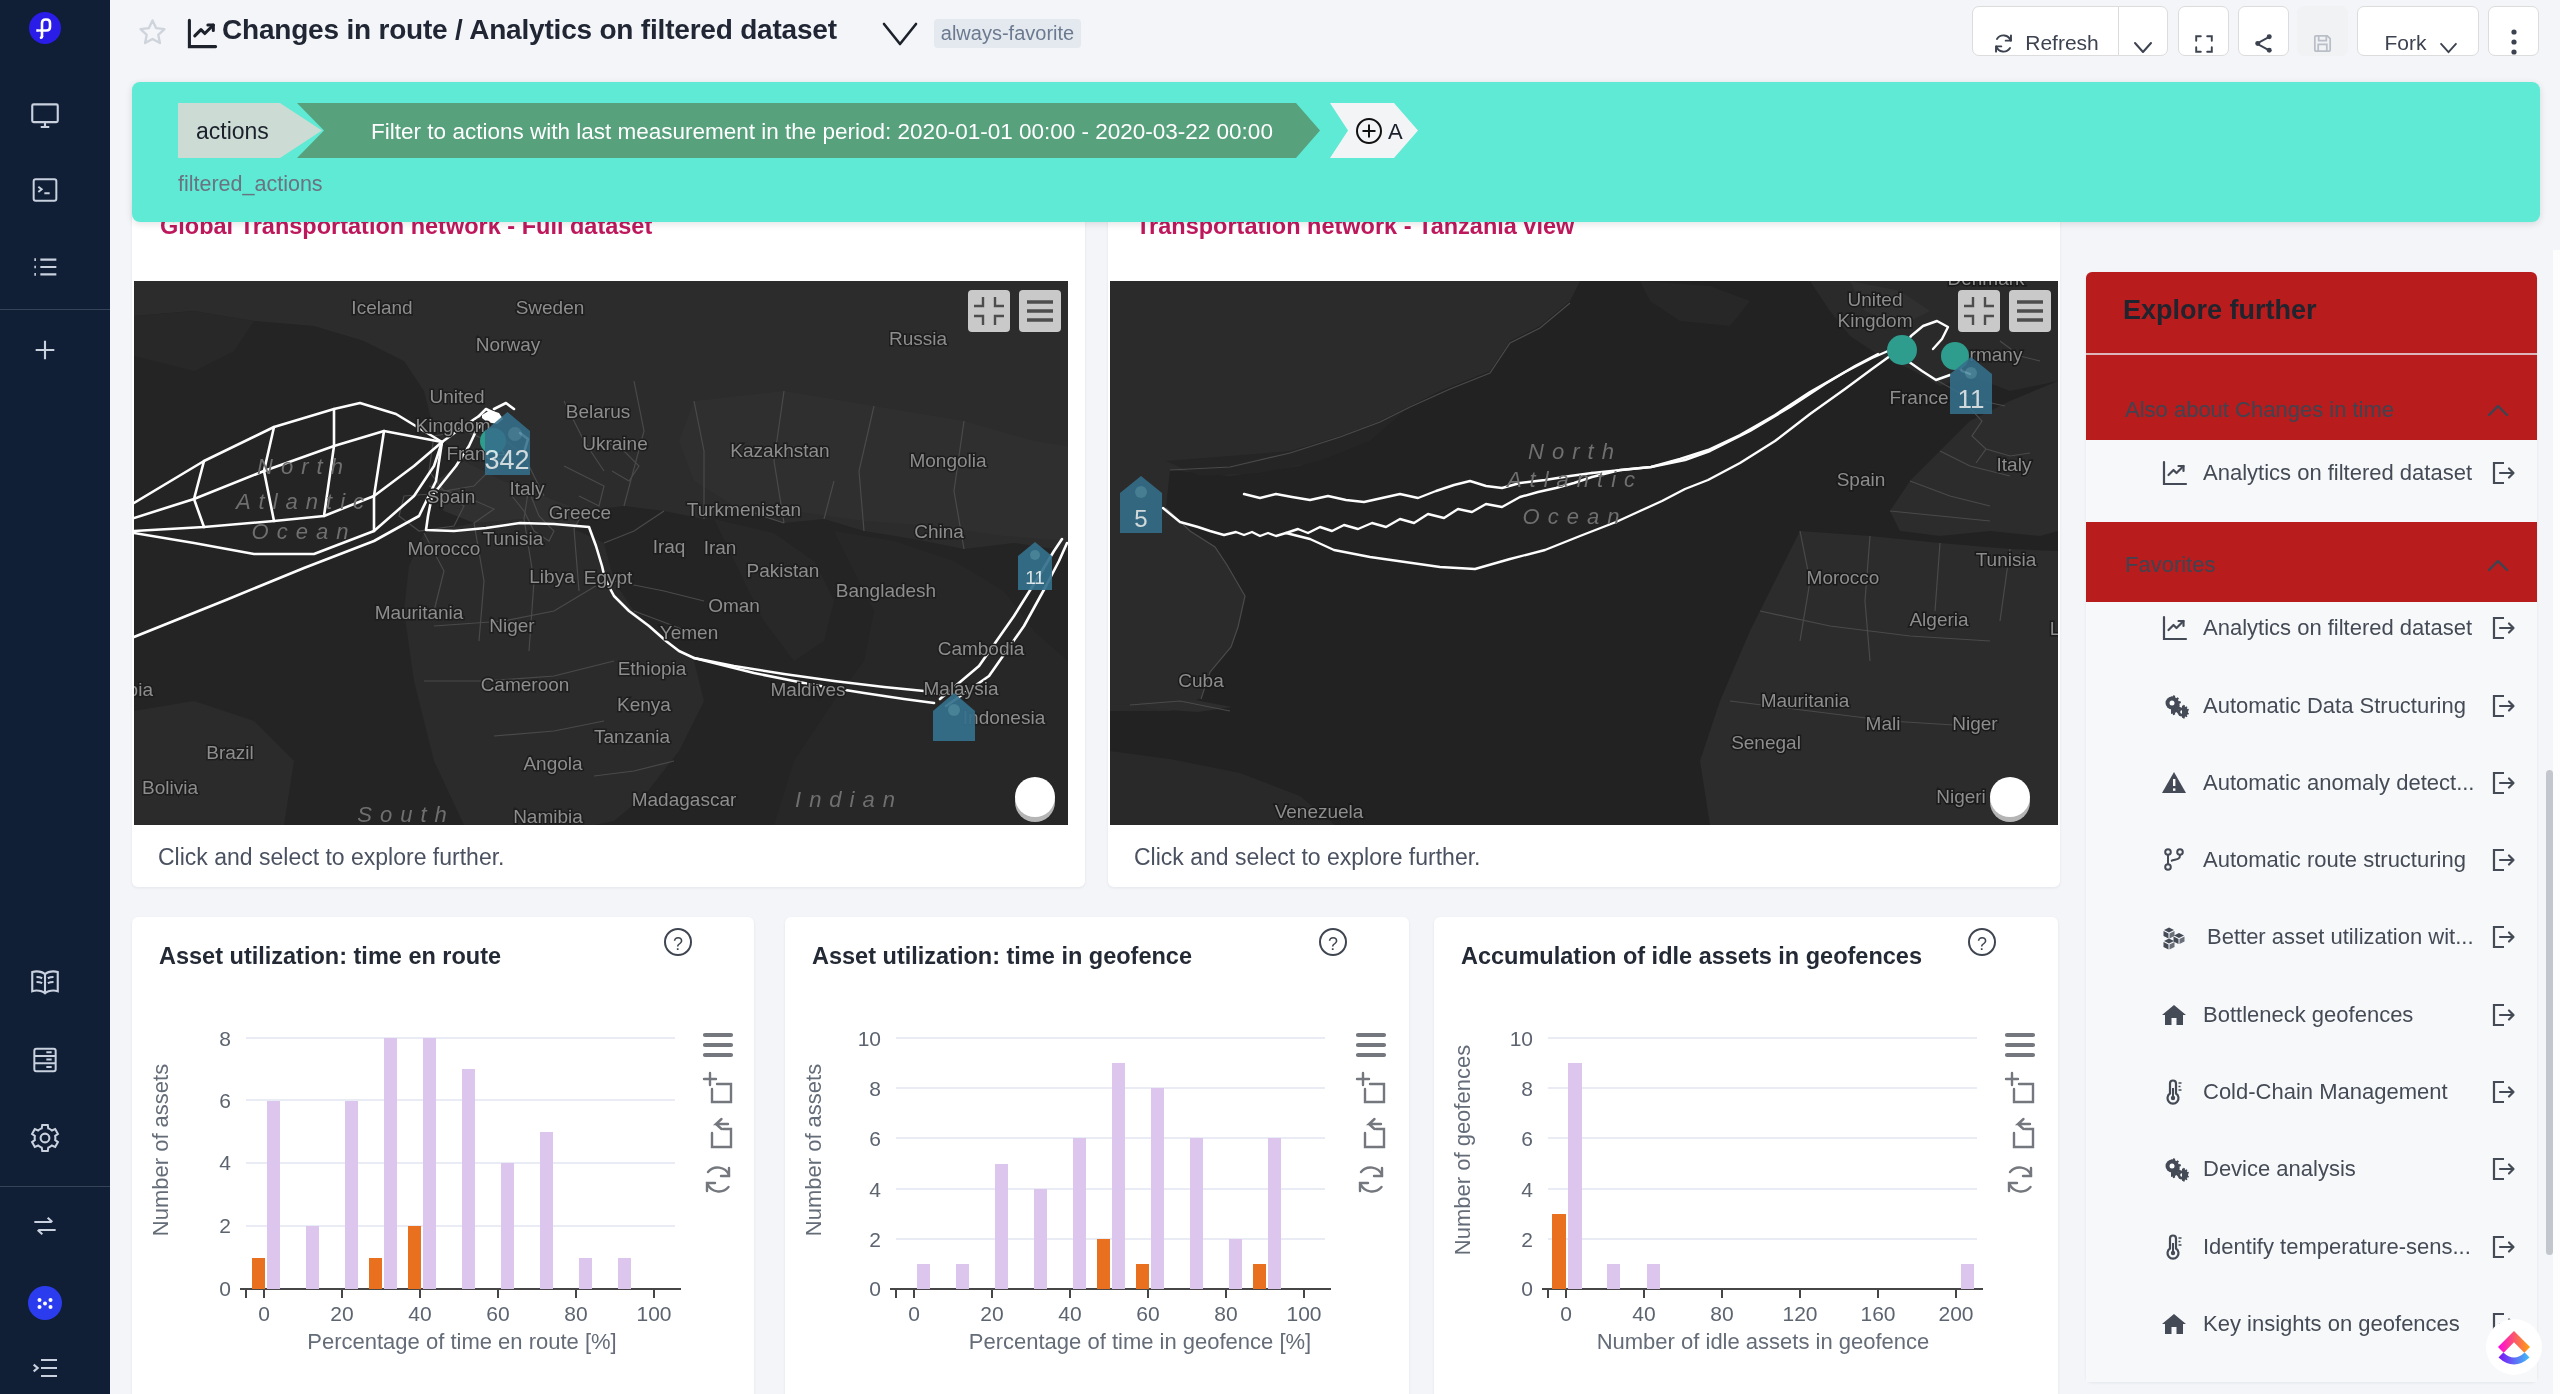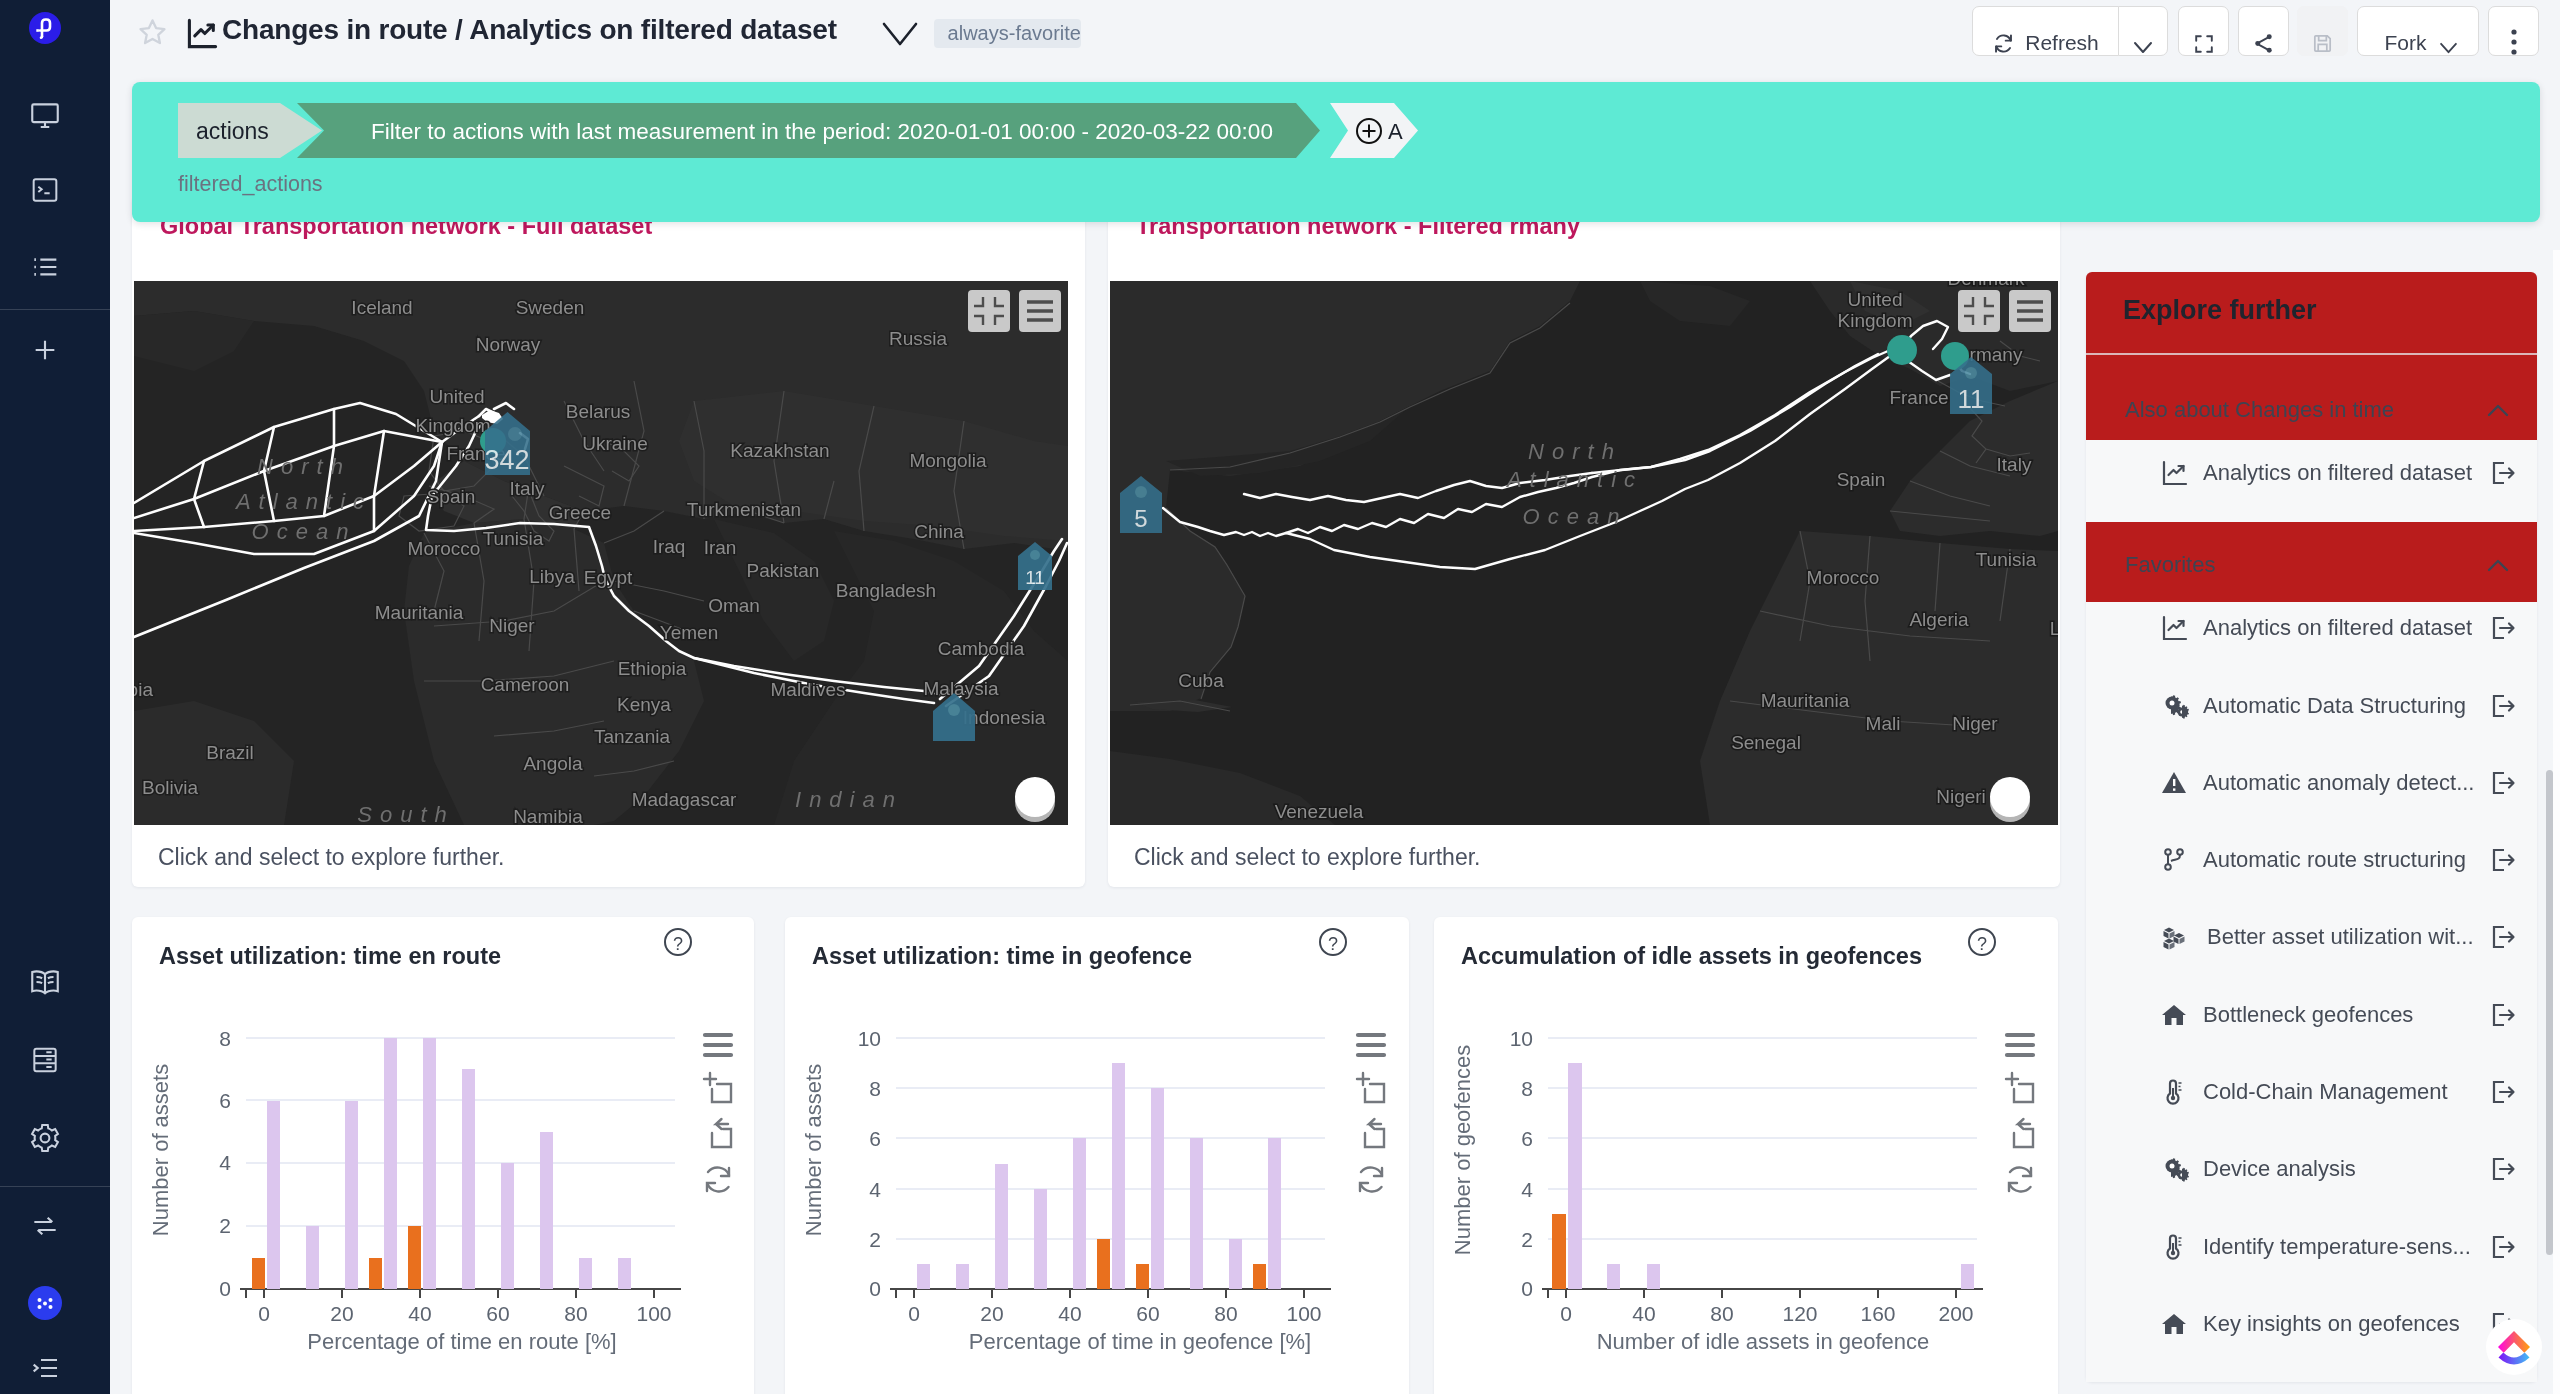--- a/index.html
+++ b/index.html
@@ -6,21 +6,21 @@
 html,body { width:2560px; height:1394px; overflow:hidden; }
 body { font-family:"Liberation Sans", sans-serif; background:#f3f5f8; position:relative; }
 .abs { position:absolute; }
 .card { position:absolute; background:#fff; border-radius:6px; box-shadow:0 1px 3px rgba(20,30,50,.07); }
 
 #sidebar { position:absolute; left:0; top:0; width:110px; height:1394px; background:#101e36; z-index:50; }
 #sidebar .icn { position:absolute; left:45px; transform:translate(-50%,-50%); }
 #sidebar .div { position:absolute; left:0; width:110px; height:1px; background:rgba(255,255,255,.16); }
 
 #hdr-title { position:absolute; left:222px; top:14px; font-size:28px; font-weight:700; color:#202634; letter-spacing:-0.2px; z-index:10;}
-.tag { position:absolute; left:934px; top:19px; width:147px; height:29px; background:#e4e9ef; border-radius:4px; color:#6b7a90; font-size:20px; line-height:29px; text-align:right; z-index:10;}
+.tag { position:absolute; left:934px; top:19px; width:147px; height:29px; background:#e4e9ef; border-radius:4px; color:#6b7a90; font-size:20px; line-height:29px; text-align:center; z-index:10;}
 .btn { position:absolute; top:6px; height:50px; background:#fff; border:1px solid #dcdcdc; border-radius:7px; color:#3c4250; font-size:21px; display:flex; align-items:flex-end; justify-content:center; z-index:10;}
 
 #pipeline { position:absolute; left:132px; top:82px; width:2408px; height:140px; background:#5eead4; border-radius:8px; box-shadow:0 2px 7px rgba(20,30,50,.13); z-index:30; }
 
 #explore { position:absolute; left:2086px; top:272px; width:451px; height:1110px; background:#b91c1c; border-radius:6px; box-shadow:0 1px 3px rgba(20,30,50,.07); z-index:5; }
 
 .ctitle { position:absolute; font-size:23.5px; font-weight:700; color:#be185d; }
 </style>
 </head>
 <body>
@@ -264,21 +264,21 @@
         <path d="M893 21h26M893 30h26M893 39h26" stroke="#4d4d4d" stroke-width="3.4"></path>
         <circle cx="901" cy="521" r="20" fill="#b5b5b5"></circle>
         <circle cx="901" cy="516" r="20" fill="#fff"></circle>
       </g>
     </svg>
   </div>
   <div class="abs" style="left:26px;top:648px;font-size:23px;color:#4a5160;">Click and select to explore further.</div>
 </div>
 
 <div class="card" style="left:1108px;top:196px;width:952px;height:691px;">
-  <div class="ctitle" style="left:28px;top:17px;">Transportation network - Filtered rmany</div>
+  <div class="ctitle" style="left:28px;top:17px;">Transportation network - Tanzania view</div>
   <div class="abs" style="left:2px;top:85px;width:948px;height:544px;background:#222;">
     <svg width="948" height="544" viewBox="0 0 948 544" style="display:block">
       <rect width="948" height="544" fill="#222222"></rect>
       <g stroke="none">
         <path d="M0 0 H470 L460 20 L430 45 L400 60 L380 90 L330 110 L290 130 L250 150 L220 170 L190 185 L120 195 L60 189 L56 227 L80 250 L105 265 L117 283 L135 314 L128 345 L121 365 L100 390 L91 417 L60 430 L0 430 Z" fill="#2b2b2b"></path>
         <path d="M56 180 L120 175 L180 170 L230 155 L270 140 L300 125 L260 160 L210 180 L150 192 L90 195 Z" fill="#252525"></path>
         <path d="M530 0 L600 5 L640 20 L620 45 L570 40 L540 20 Z" fill="#272727"></path>
         <path d="M700 0 H948 V100 L900 110 L860 95 L830 105 L800 88 L770 75 L740 55 L720 30 Z" fill="#2a2a2a"></path>
         <path d="M948 100 L900 120 L860 140 L830 170 L800 200 L780 230 L790 250 L830 255 L880 250 L930 255 L948 250 Z" fill="#2c2c2c"></path>
         <path d="M690 250 L760 255 L830 262 L900 268 L948 270 L948 544 L600 544 L590 480 L610 420 L640 350 L665 300 Z" fill="#2c2c2c"></path>

